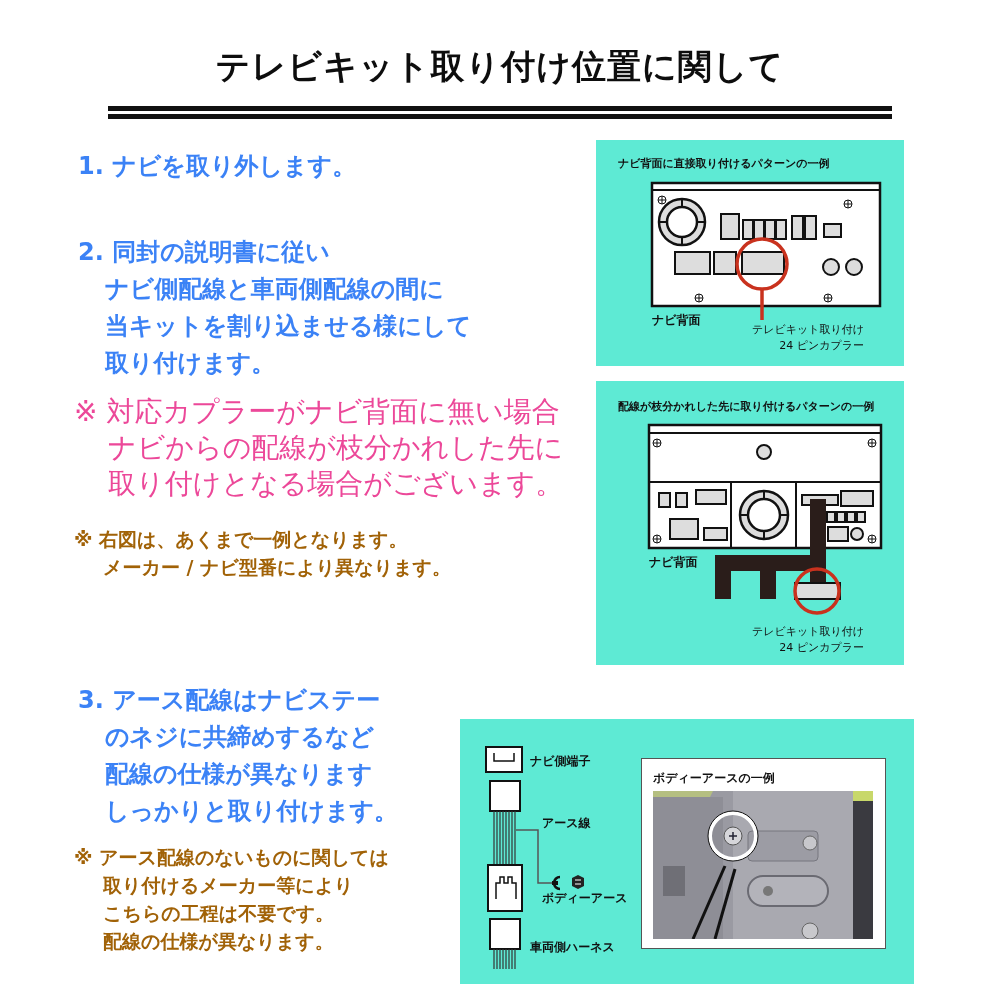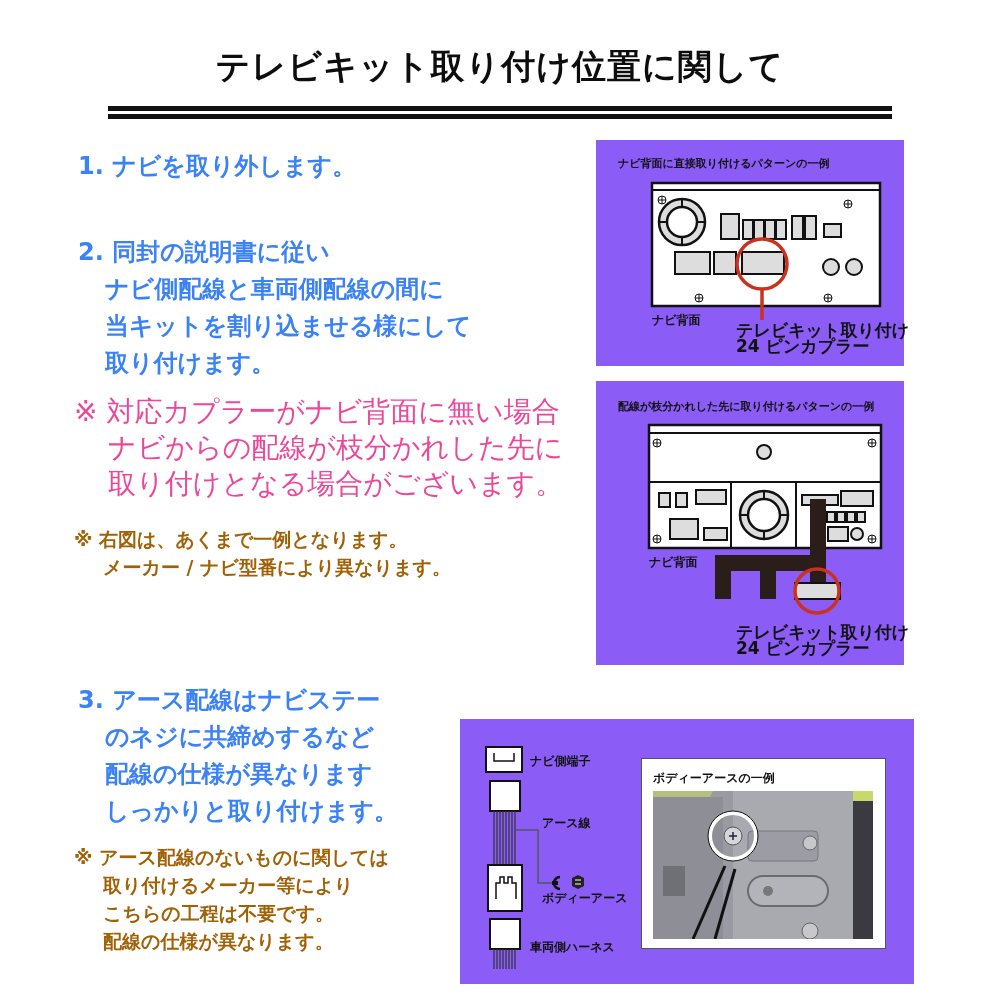--- a/index.html
+++ b/index.html
@@ -5,24 +5,24 @@
   html, body { margin:0; padding:0; background:#ffffff; }
   body { width:1000px; height:1000px; position:relative; overflow:hidden;
          font-family:"DejaVu Sans", sans-serif; color:#111; }
   .abs { position:absolute; }
   .title { left:0; width:1000px; top:44px; text-align:center; font-size:34px; font-weight:bold;
            letter-spacing:1px; color:#0d0d0d; }
   .rule { left:108px; width:784px; height:5px; background:#111; }
   .step { font-size:24px; font-weight:bold; line-height:37px; color:#3b82f6; }
   .warn { font-size:28px; font-weight:normal; line-height:36px; color:#ec4899; }
   .note { font-size:19px; font-weight:bold; line-height:28px; color:#a16207; }
-  .panel { background:#8b5cf6; }
+  .panel { background:#5eead4; }
   .cap { font-size:11px; font-weight:bold; color:#111; white-space:nowrap; }
   .lbl { font-size:12px; font-weight:bold; color:#111; white-space:nowrap; }
-  .lblc { font-size:17px; font-weight:bold; color:#111; text-align:right; line-height:16px; white-space:nowrap; }
+  .lblc { font-size:11px; font-weight:normal; color:#111; text-align:right; line-height:16px; white-space:nowrap; }
   svg { position:absolute; }
 </style>
 </head>
 <body>
 
 <div class="abs title">テレビキット取り付け位置に関して</div>
 <div class="abs rule" style="top:106px;"></div>
 <div class="abs rule" style="top:114px;"></div>
 
 <div class="abs step" style="left:78px; top:148px;">

